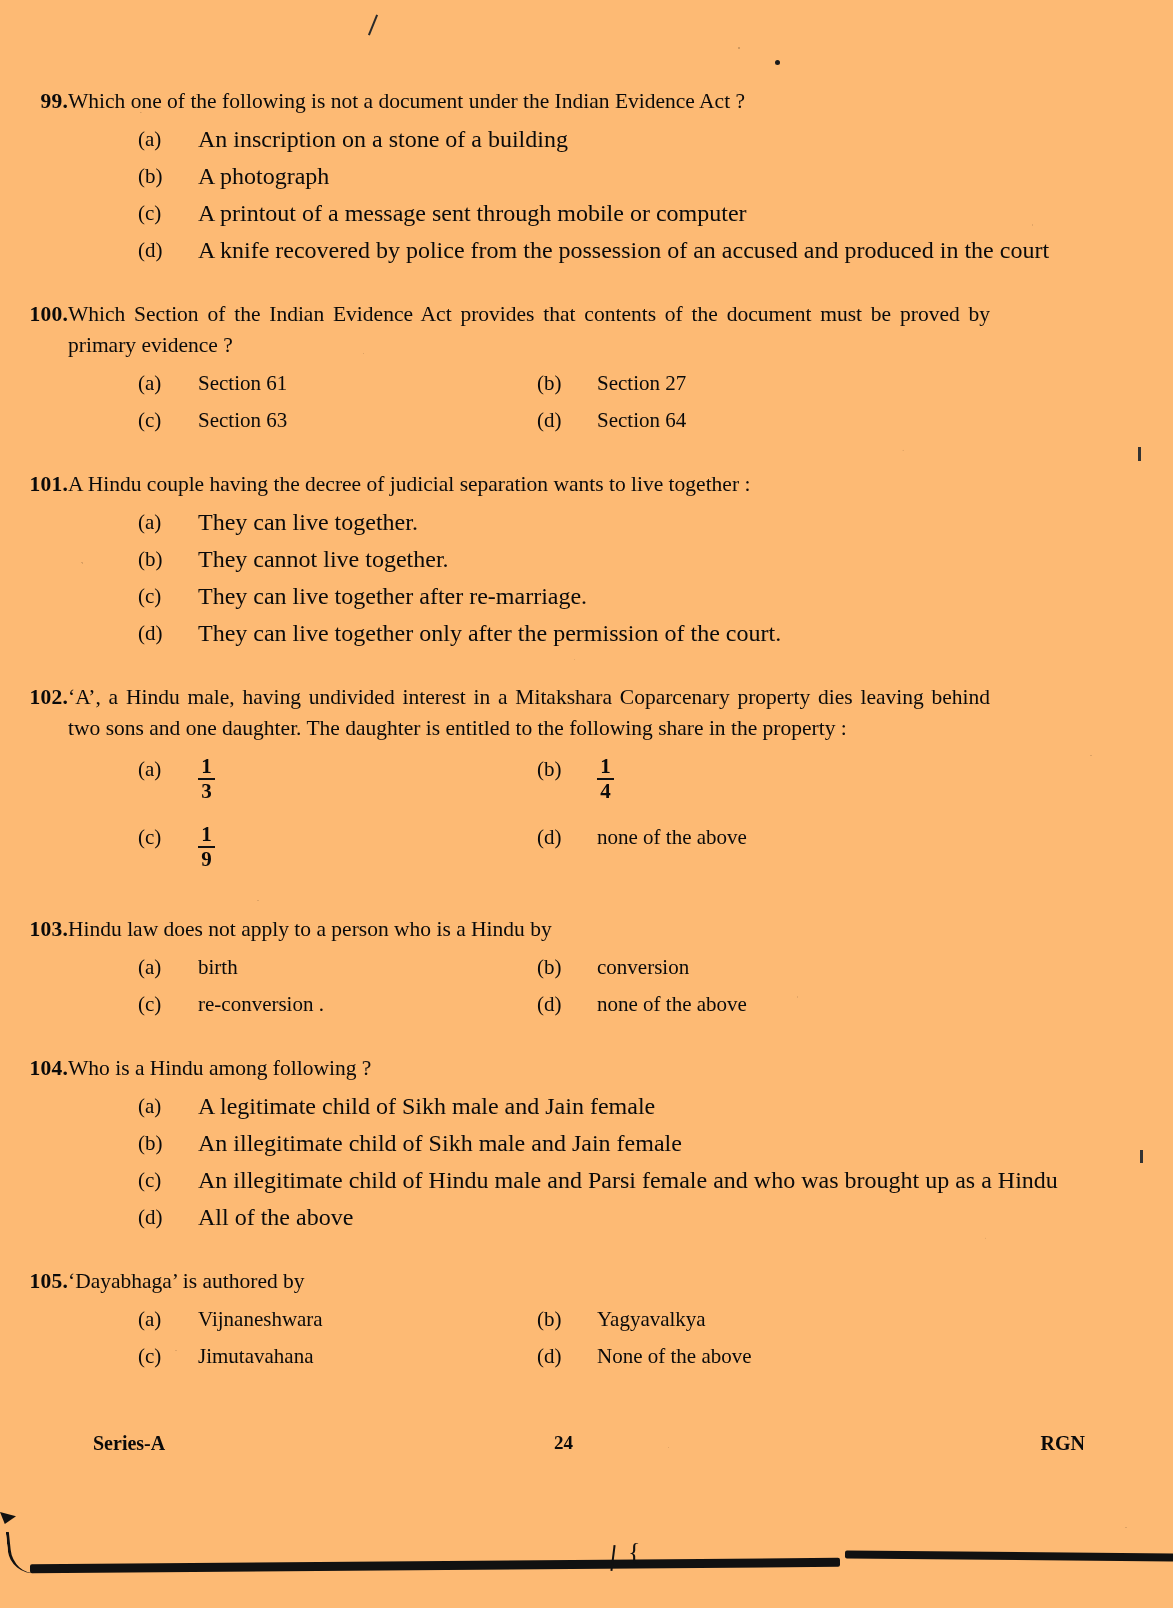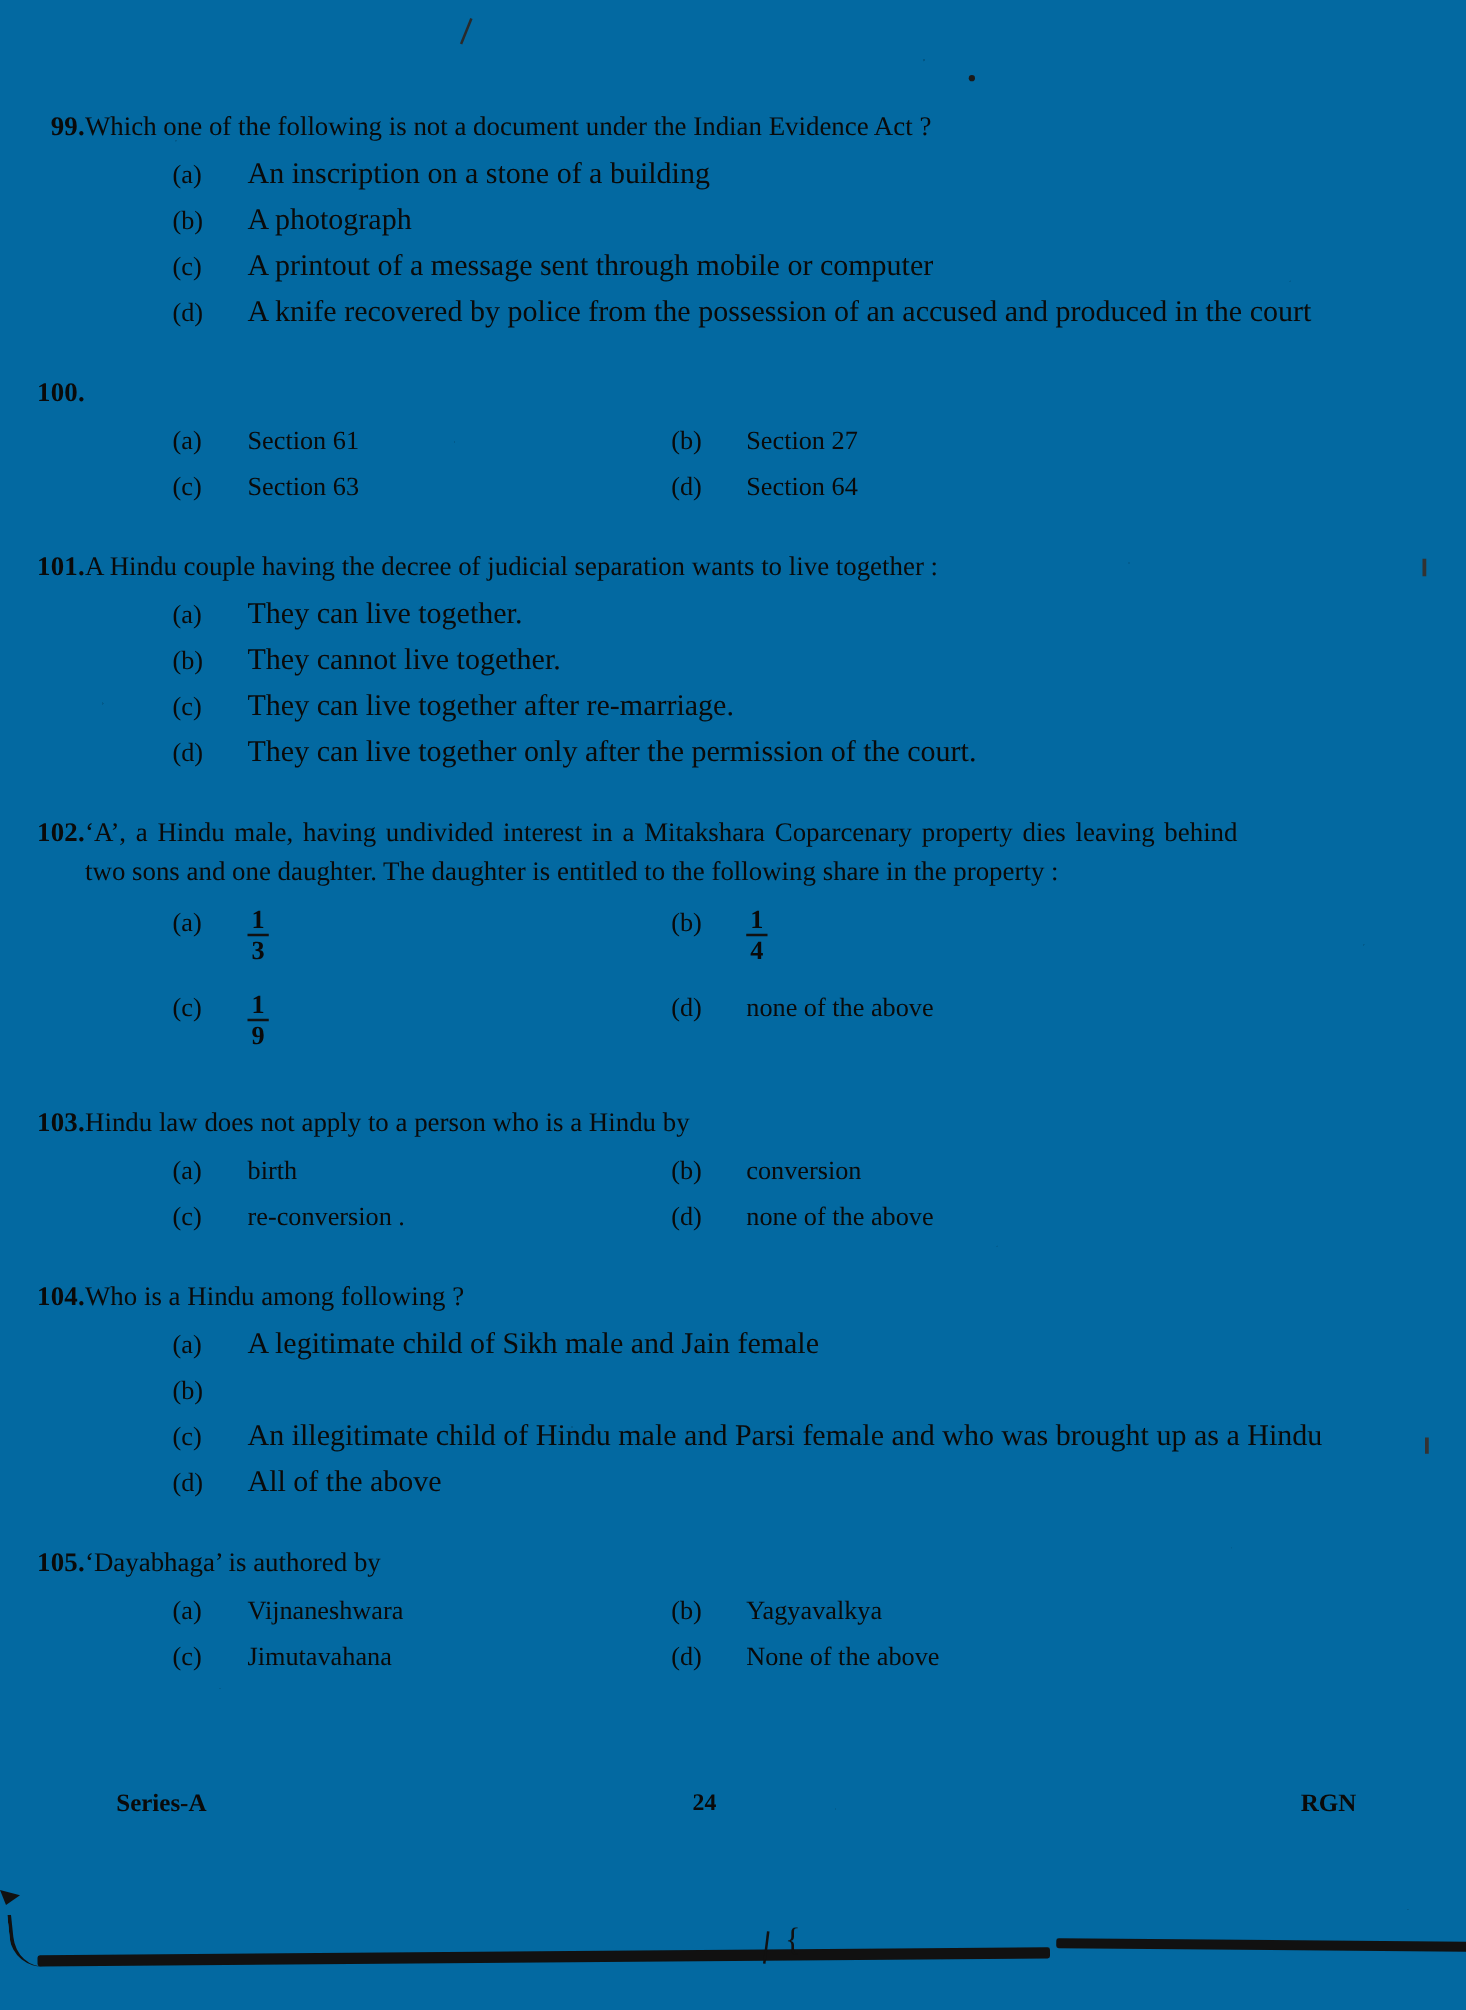--- a/index.html
+++ b/index.html
@@ -9,21 +9,21 @@
     background: #ffffff;
   }
   body {
     font-family: "Liberation Serif", "DejaVu Serif", serif;
     color: #0a0a0a;
   }
   .page {
     position: relative;
     width: 1173px;
     height: 1608px;
-    background: #0369a1;
+    background: #fdba74;
     overflow: hidden;
   }
   
   .grain {
     position: absolute;
     inset: 0;
     pointer-events: none;
     opacity: .5;
     background-image:
       radial-gradient(circle at 12% 7%, rgba(0,0,0,.30) 0 .7px, transparent .8px),
@@ -270,20 +270,21 @@
           <div class="opt-row">
             <div class="opt-label">(d)</div>
             <div class="opt-text">A knife recovered by police from the possession of an accused and produced in the court</div>
           </div>
         </div>
       </div>
       <div class="gap-xl"></div>
       <div class="q-block">
         <div class="q-head">
           <div class="q-num">100.</div>
+          <div class="q-text">Which Section of the Indian Evidence Act provides that contents of the document must be proved by primary evidence ?</div>
         </div>
         <div class="opts-2col">
           <div class="opt-line">
             <div class="opt-cell left">
               <div class="lab">(a)</div>
               <div class="val">Section 61</div>
             </div>
             <div class="opt-cell right">
               <div class="lab">(b)</div>
               <div class="val">Section 27</div>
@@ -408,20 +409,21 @@
           <div class="q-num">104.</div>
           <div class="q-text nojust">Who is a Hindu among following ?</div>
         </div>
         <div class="opts-full">
           <div class="opt-row">
             <div class="opt-label">(a)</div>
             <div class="opt-text nojust">A legitimate child of Sikh male and Jain female</div>
           </div>
           <div class="opt-row">
             <div class="opt-label">(b)</div>
+            <div class="opt-text nojust">An illegitimate child of Sikh male and Jain female</div>
           </div>
           <div class="opt-row">
             <div class="opt-label">(c)</div>
             <div class="opt-text">An illegitimate child of Hindu male and Parsi female and who was brought up as a Hindu</div>
           </div>
           <div class="opt-row">
             <div class="opt-label">(d)</div>
             <div class="opt-text nojust">All of the above</div>
           </div>
         </div>

